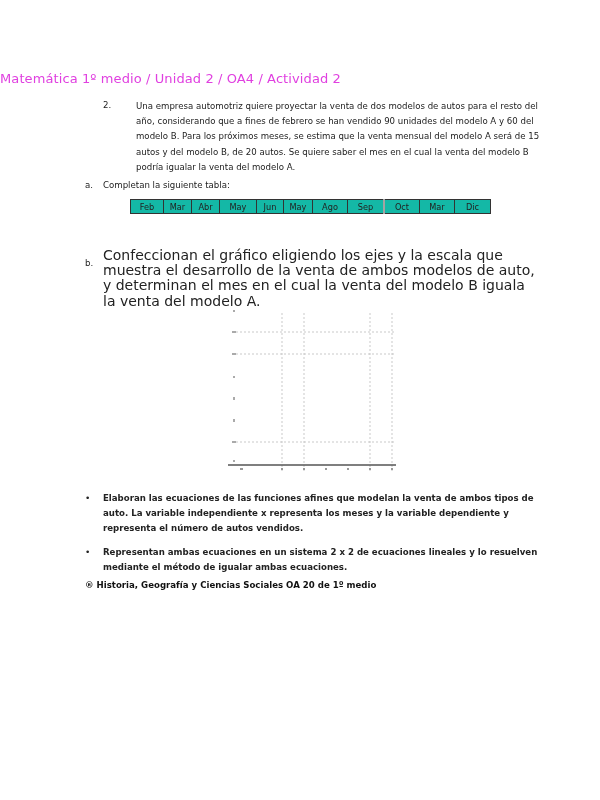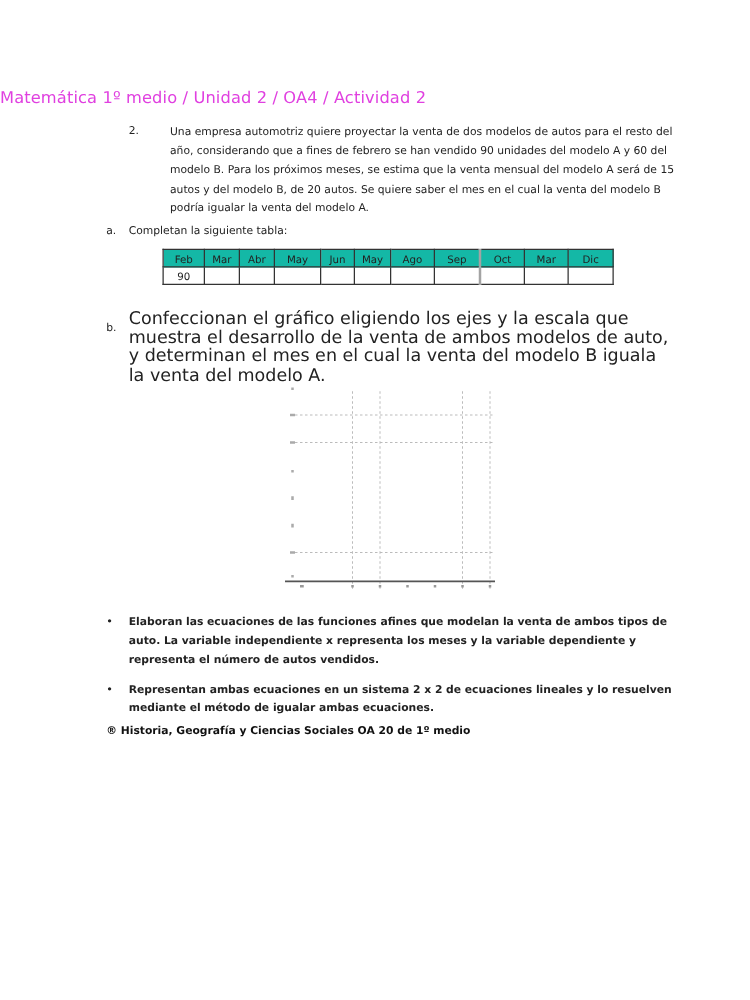--- a/index.html
+++ b/index.html
@@ -43,33 +43,20 @@
     <td style="width:27px">Abr</td>
     <td style="width:36px">May</td>
     <td style="width:26px">Jun</td>
     <td style="width:28px">May</td>
     <td style="width:34px">Ago</td>
     <td style="width:35px">Sep</td>
     <td class="thick" style="width:34px">Oct</td>
     <td style="width:34px">Mar</td>
     <td style="width:35px">Dic</td>
   </tr>
-  <tr>
-    <td>90</td>
-    <td></td>
-    <td></td>
-    <td></td>
-    <td></td>
-    <td></td>
-    <td></td>
-    <td></td>
-    <td class="thick"></td>
-    <td></td>
-    <td></td>
-  </tr>
 </tbody>
   </table>
 
 <div class="item-b-letter">b.</div>
 <div class="item-b-text">Confeccionan el gráfico eligiendo los ejes y la escala que muestra el desarrollo de la venta de ambos modelos de auto, y determinan el mes en el cual la venta del modelo B iguala la venta del modelo A.</div>
 
 <svg class="chart" viewBox="0 0 175 170" width="175" height="170">
   <g stroke="#bbbbbb" stroke-width="0.8" stroke-dasharray="2,2" fill="none">
     <line x1="56" y1="8" x2="56" y2="168"></line>
     <line x1="78" y1="8" x2="78" y2="168"></line>

